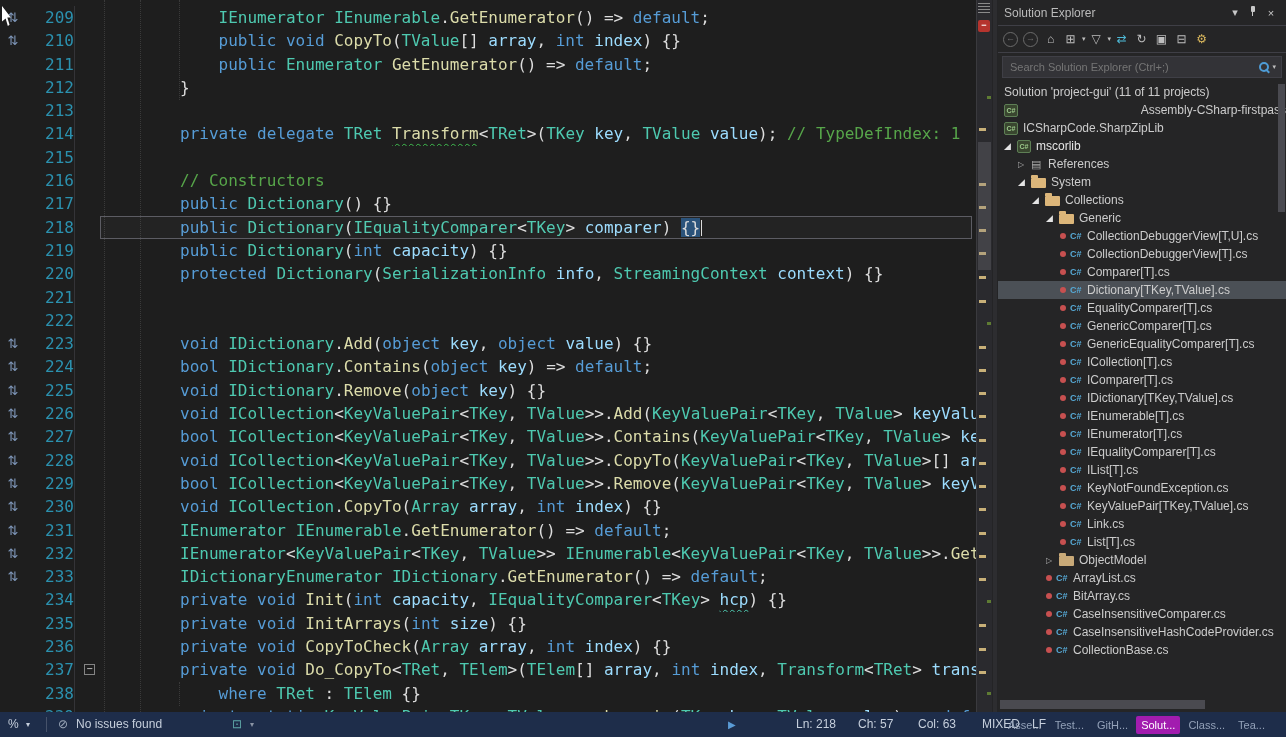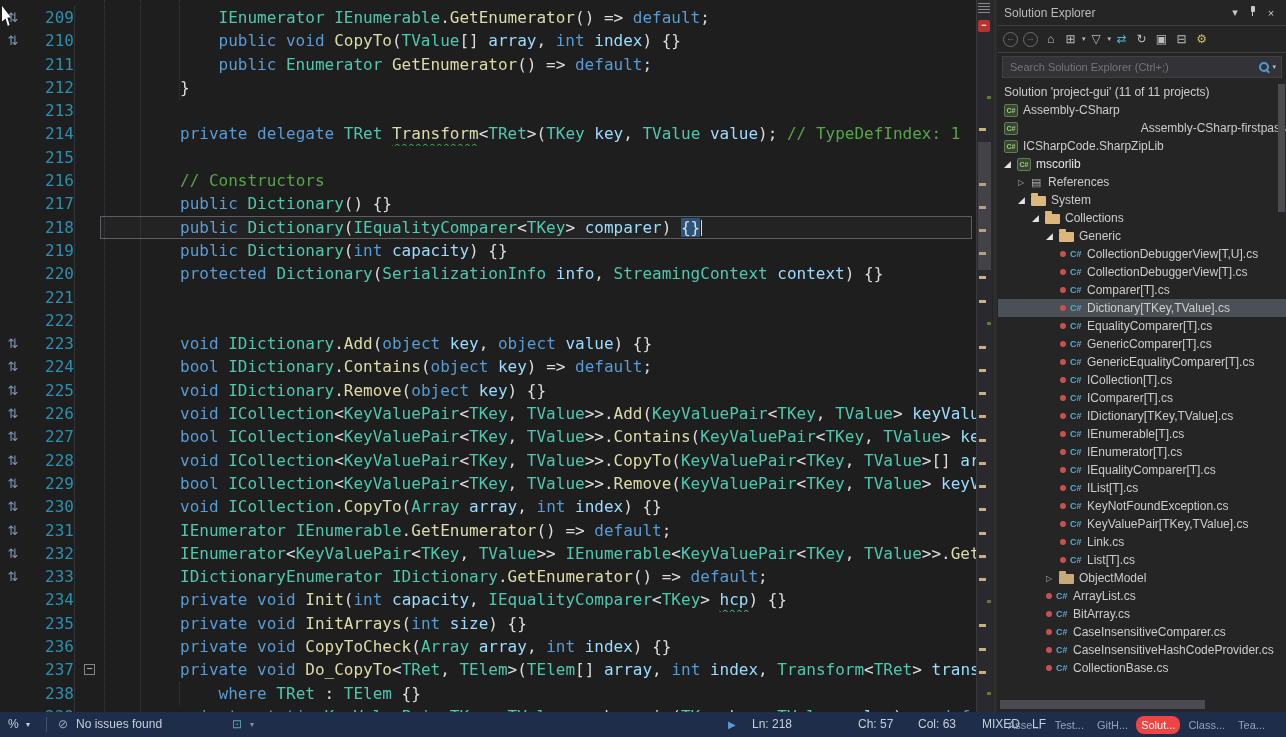--- a/index.html
+++ b/index.html
@@ -83,21 +83,21 @@
   .ph-scroll{position:absolute;left:2px;bottom:3px;height:9px;width:270px}
   .ph-thumb{position:absolute;left:0;top:0;height:9px;width:205px;background:#4A4A50}
 
   
   .sb{height:25px;background:#1E2D4A;position:relative;color:#C6CFDC;font-size:12px;flex:none}
   .sbitem{position:absolute;top:0;height:25px;line-height:25px}
   .sb .sep{position:absolute;left:46px;top:5px;height:15px;width:1px;background:rgba(255,255,255,.18)}
   .sbcaret{font-size:8px}
   .btabs{position:absolute;right:0;top:0;bottom:0;width:288px;display:flex;align-items:center;gap:3px;padding-left:5px;box-sizing:border-box}
   .btab{padding:3px 5px;font-size:11px;color:#93A1B8}
-  .btab.active{background:#ef4444;color:#FFFFFF;border-radius:8px}
+  .btab.active{background:#a21caf;color:#FFFFFF;border-radius:2px}
 </style>
 </head>
 <body>
 
 <div class="app">
   <div class="main">
 
     <div class="editor-pane">
       <div class="guide" style="left:104px;top:0;height:712px"></div>
       <div class="guide" style="left:140px;top:0;height:712px"></div>
@@ -203,24 +203,20 @@
       <div class="psearch">
         <input placeholder="Search Solution Explorer (Ctrl+;)" style="">
         <span class="maglass"></span>
         <span class="tbcaret">▾</span>
       </div>
 
       <div class="ptree">
           <div class="trow" style="padding-left: 6px;">
             <span class="tlabel">Solution 'project-gui' (11 of 11 projects)</span>
           </div>
-          <div class="trow" style="padding-left: 6px;">
-            <span class="ic-csproj">C#</span>
-            <span class="tlabel">Assembly-CSharp</span>
-          </div>
           <div class="trow" style="padding-left: 6px; justify-content: space-between;">
             <span class="ic-csproj">C#</span>
             <span class="tlabel">Assembly-CSharp-firstpass</span>
           </div>
           <div class="trow" style="padding-left: 6px;">
             <span class="ic-csproj">C#</span>
             <span class="tlabel">ICSharpCode.SharpZipLib</span>
           </div>
           <div class="trow" style="padding-left: 6px;">
             <span class="arr open">◢</span>
@@ -380,21 +376,21 @@
 
   <div class="sb">
     <span class="sbitem" style="left:8px">%</span>
     <span class="sbitem sbcaret" style="left:26px">▾</span>
     <span class="sep"></span>
     <span class="sbitem" style="left:58px;color:#9AA6B8">⊘</span>
     <span class="sbitem" style="left:76px">No issues found</span>
     <span class="sbitem" style="left:232px;color:#5FA8A8">⊡</span>
     <span class="sbitem sbcaret" style="left:250px;color:#8A93A3">▾</span>
     <span class="sbitem" style="left:728px;color:#5A9BD5;font-size:10px">▶</span>
-    <span class="sbitem" style="left:752px">Ln: 218</span>
+    <span class="sbitem" style="left:796px">Ln: 218</span>
     <span class="sbitem" style="left:858px">Ch: 57</span>
     <span class="sbitem" style="left:918px">Col: 63</span>
     <span class="sbitem" style="left:982px">MIXED</span>
     <span class="sbitem" style="left:1032px">LF</span>
     <div class="btabs">
         <span class="btab">Asse...</span>
         <span class="btab">Test...</span>
         <span class="btab">GitH...</span>
         <span class="btab active">Solut...</span>
         <span class="btab">Class...</span>

